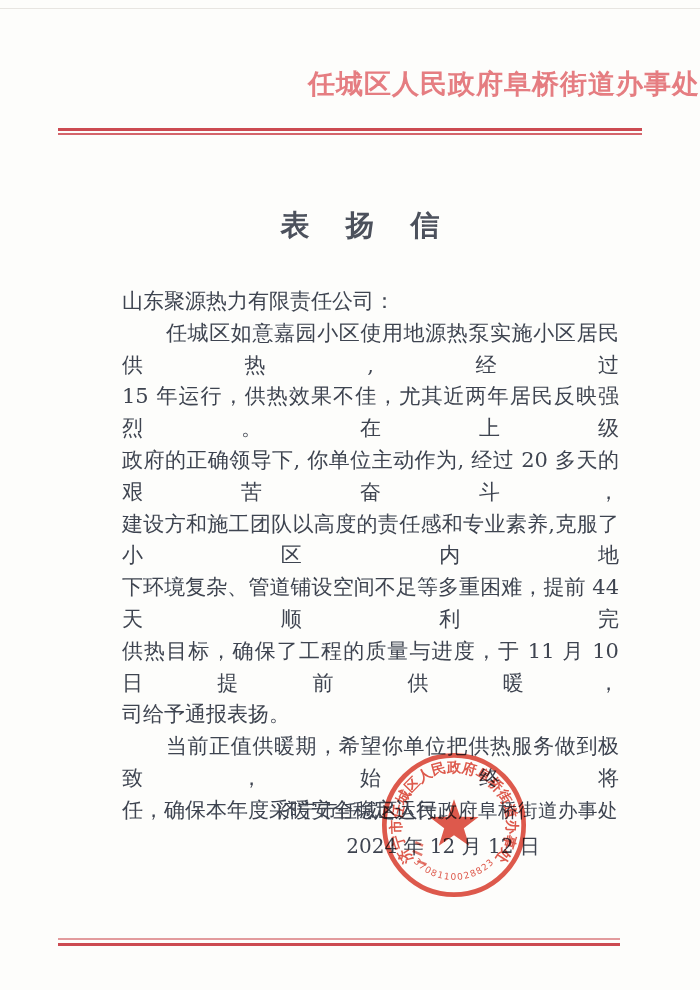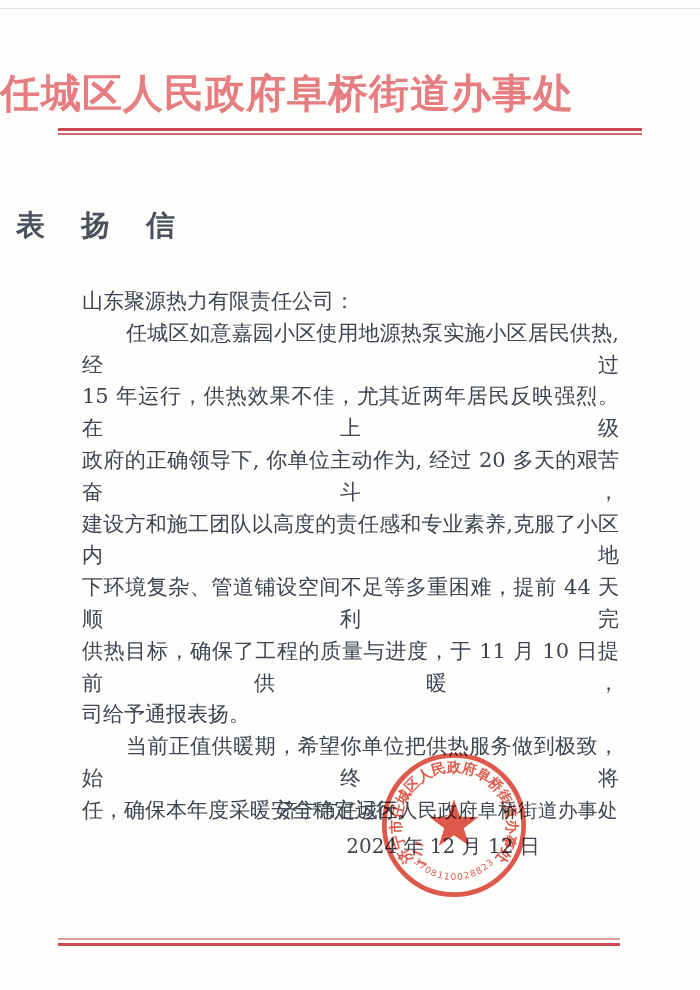--- a/index.html
+++ b/index.html
@@ -6,40 +6,40 @@
   .page {
     position:relative; width:700px; height:990px; margin:0 auto;
     background:#fdfdfb; overflow:hidden;
     font-family:"DejaVu Serif","Liberation Serif",serif;
     color:var(--body-text,#3e4450);
   }
   .top-edge { position:absolute; top:8px; left:0; width:100%; height:1px; background:#e7e5e1; }
 
   .letterhead {
     position:absolute; top:66px; left:0; width:100%;
-    text-align:left; font-size:40px; font-weight:bold; letter-spacing:1px;
+    text-align:right; font-size:27px; font-weight:bold; letter-spacing:1px;
     color:var(--letterhead-red,#e57d81);
     white-space:nowrap;
   }
   .rule-head { position:absolute; top:128px; left:58px; right:58px; }
   .rule-head .r1 { height:3px; background:var(--rule-red,#cc4a51); }
   .rule-head .r2 { height:2px; margin-top:2px; background:var(--rule-red,#cc4a51); opacity:.85; }
 
   .doc-title {
     position:absolute; top:206px; left:0; width:100%; box-sizing:border-box;
-    text-align:left; font-size:29px; font-weight:bold;
-    letter-spacing:36px; padding-left:16px;
+    text-align:center; font-size:29px; font-weight:bold;
+    letter-spacing:36px; padding-left:56px;
     color:#4c515c; white-space:nowrap;
   }
 
   .body-block {
     position:absolute; top:286px; left:82px; width:537px;
     font-size:21px; line-height:31.8px;
   }
-  .line { text-align:justify; }
+  .line { text-align:justify;margin-left:40px; }
   .line.full { text-align-last:justify; }
   .line.indent { text-indent:44px; }
 
   .sig {
     position:absolute; top:797px; left:278px; width:330px;
     font-size:19.5px; letter-spacing:.5px; white-space:nowrap;
   }
   .date {
     position:absolute; top:833px; left:278px; width:330px;
     text-align:center; font-size:20px; white-space:nowrap;

